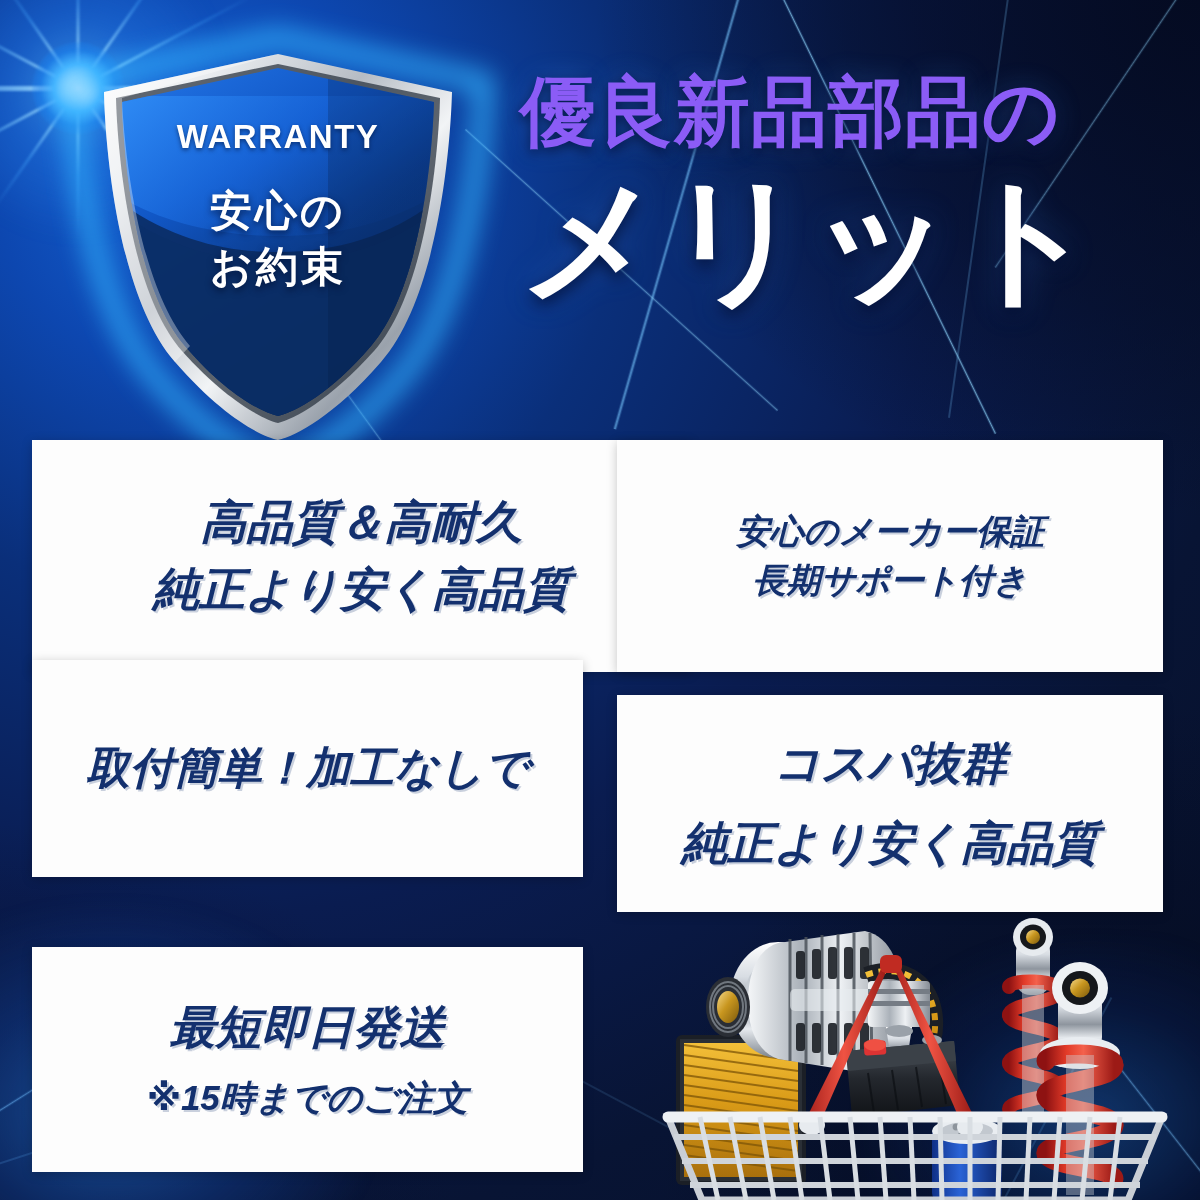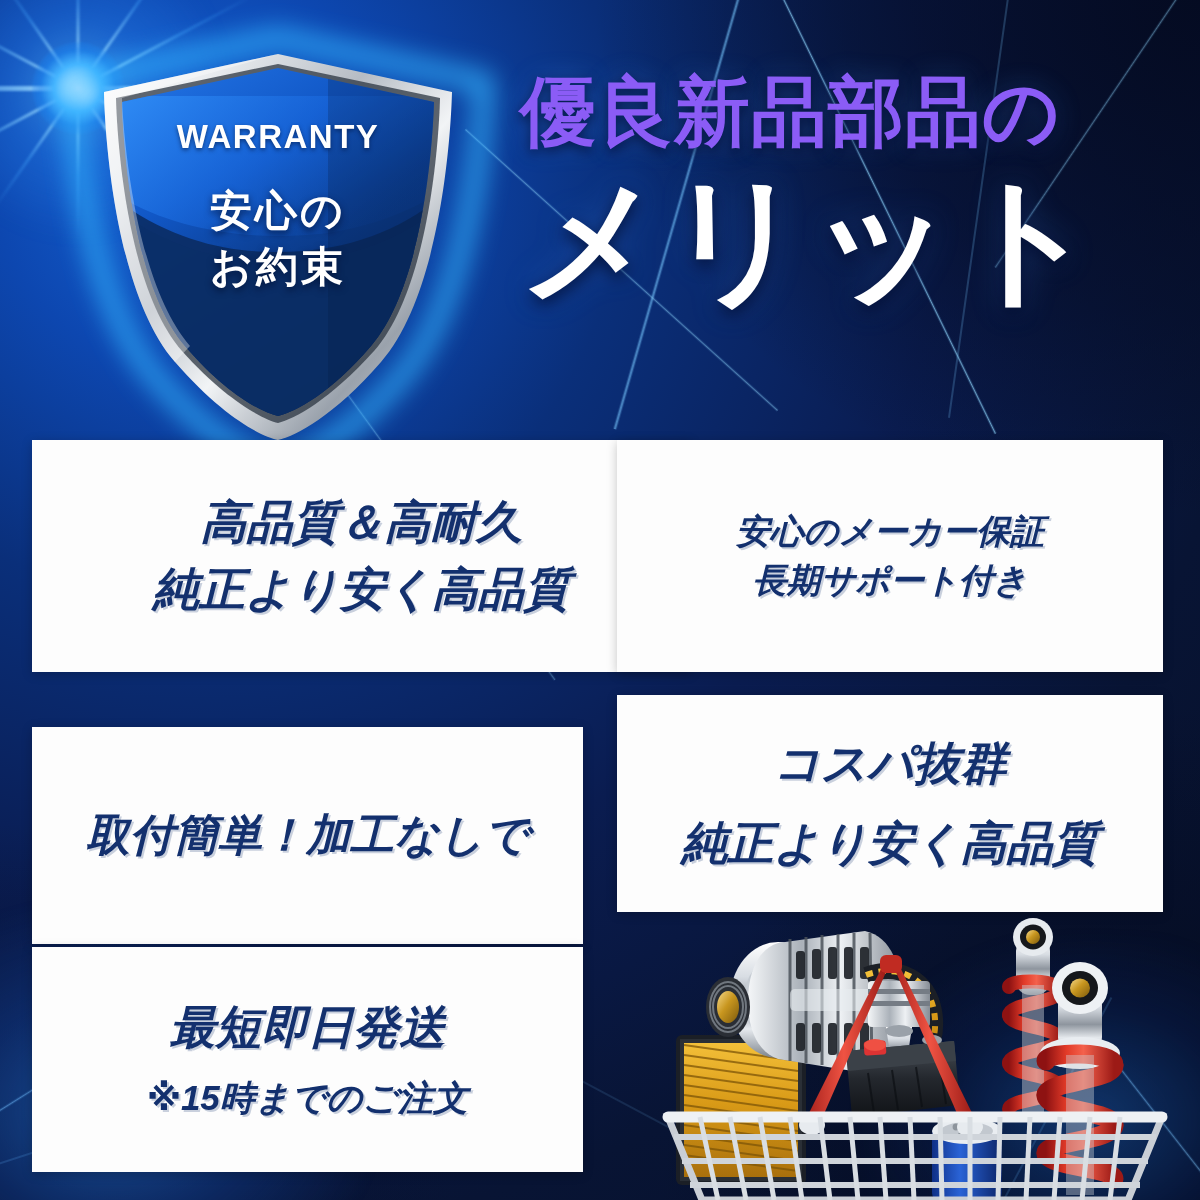--- a/index.html
+++ b/index.html
@@ -109,21 +109,21 @@
     display:flex;flex-direction:column;align-items:center;justify-content:center;
     box-shadow:0 2px 10px rgba(0,0,0,.22);
   }
   .card .ln{
     color:#13306e;font-weight:bold;font-style:italic;
     text-align:center;line-height:1.2;white-space:nowrap;
     text-shadow:2px 2px 0 rgba(19,48,110,.22);
   }
   .c1{left:32px;top:440px;width:659px;height:232px;}
   .c2{left:617px;top:440px;width:546px;height:232px;}
-  .c3{left:32px;top:727px;width:551px;height:217px;}
+  .c3{left:32px;top:660px;width:551px;height:217px;}
   .c4{left:617px;top:695px;width:546px;height:217px;}
   .c5{left:32px;top:947px;width:551px;height:225px;}
 
   .c1 .ln{font-size:46px;}
   .c1 .ln+.ln{margin-top:12px;}
   .c2 .ln{font-size:34px;}
   .c2 .ln+.ln{margin-top:8px;}
   .c3 .ln{font-size:44px;}
   .c3 .ln+.ln{margin-top:12px;}
   .c4 .ln{font-size:46px;}

